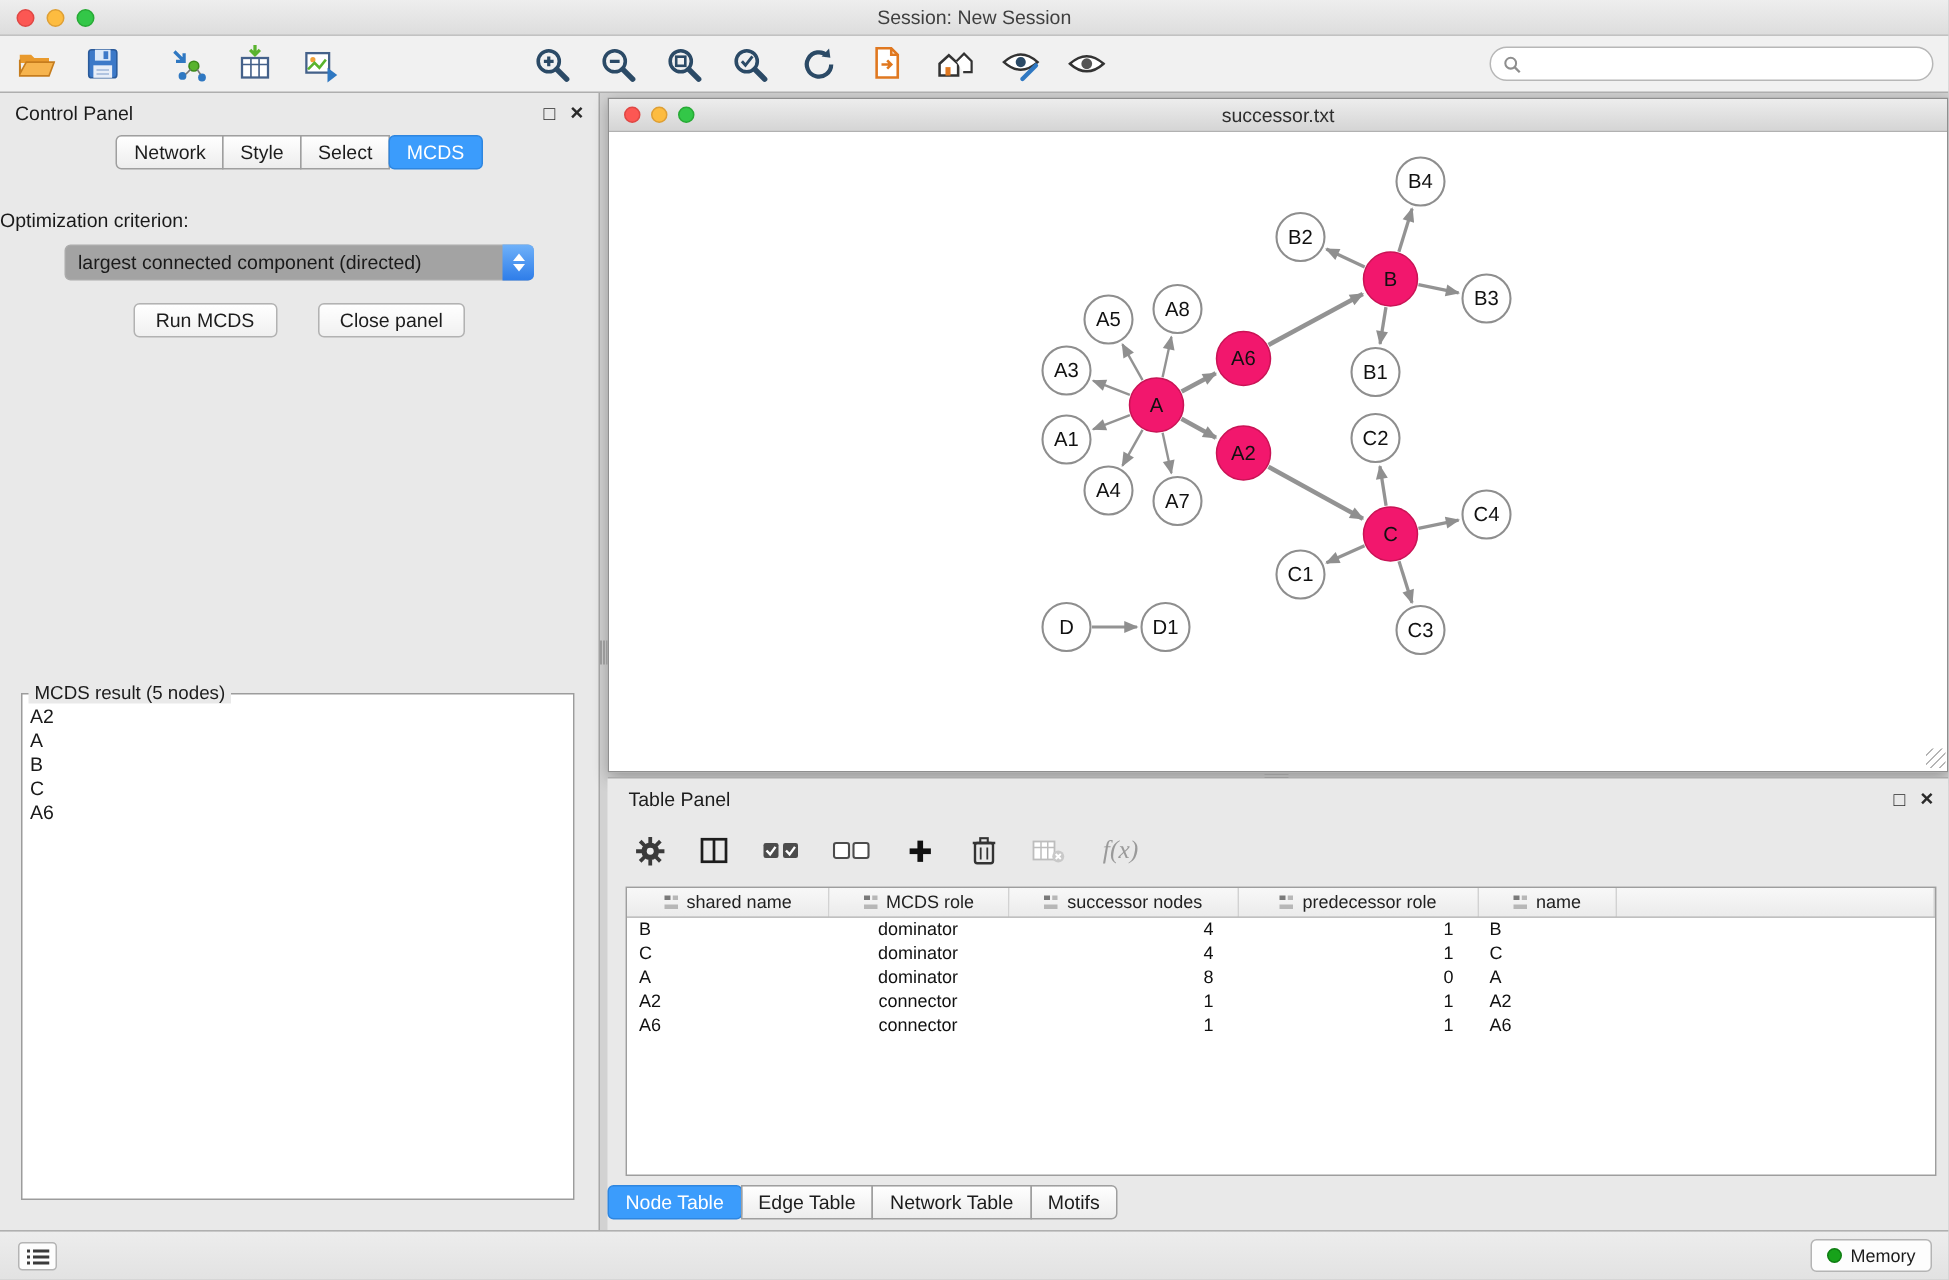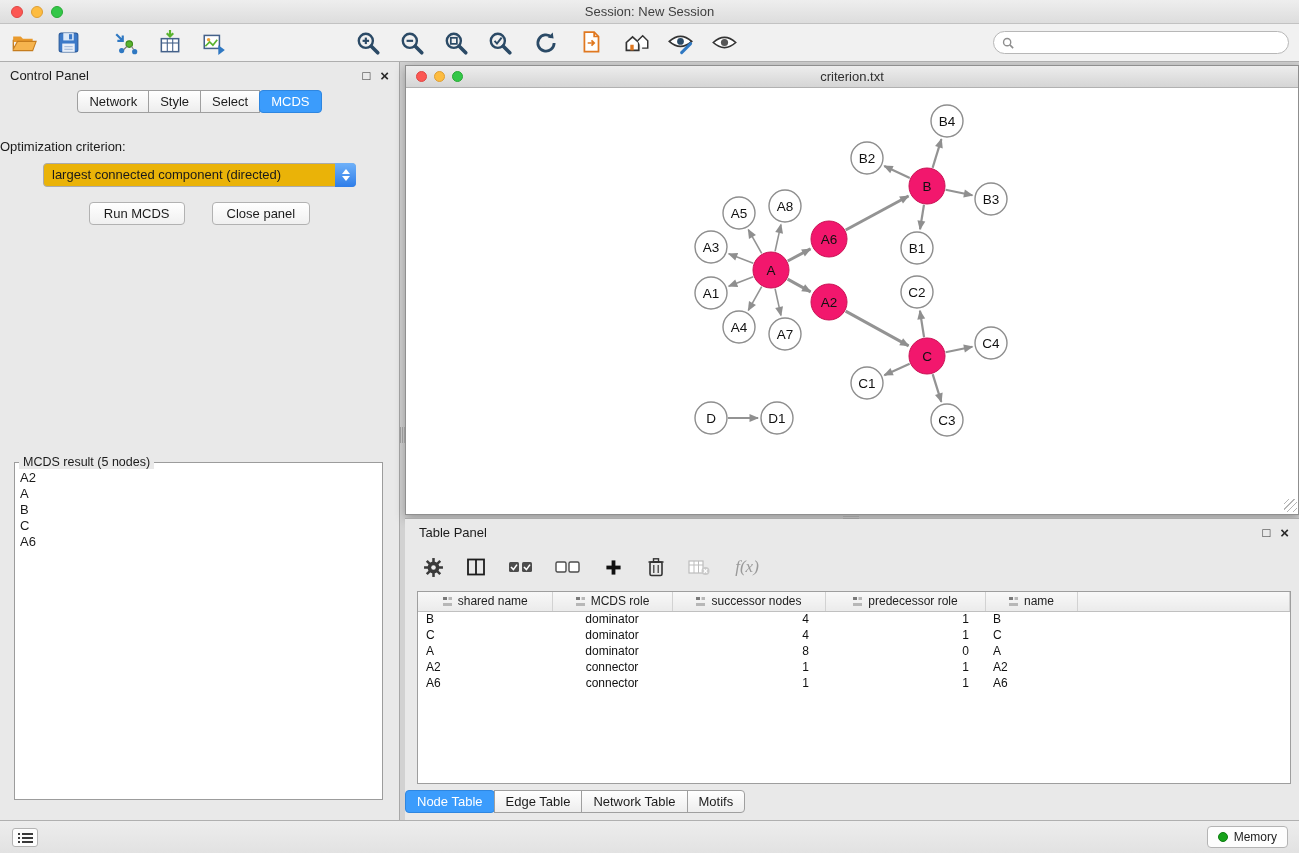--- a/index.html
+++ b/index.html
@@ -32,21 +32,21 @@
   .panel-header{height:26px;display:flex;align-items:center;padding:0 10px;font-size:13px;color:#1c1c1c}
   .panel-header .spacer{flex:1}
   .ph-btn{font-size:13px;color:#2a2a2a;margin-left:10px;cursor:default;line-height:1}
   .ph-close{font-weight:bold;font-size:15px}
   .cp-tabs{display:flex;justify-content:center;margin-top:2px}
   .tab{font-size:13px;padding:3px 11px;background:linear-gradient(#ffffff,#ededed);border:1px solid #9f9f9f;margin-left:-1px;color:#1c1c1c}
   .tab:first-child{border-radius:4px 0 0 4px;margin-left:0}
   .tab:last-child{border-radius:0 4px 4px 0}
   .tab.active{background:var(--accent,#3b9cfc);border-color:#2e86e0;color:#fff;border-radius:4px}
   .opt-label{margin-top:26px;font-size:13px}
-  .dropdown{position:relative;width:313px;height:24px;margin:9px auto 0;background:#eab308;border:1px solid #ababab;border-radius:4px;line-height:22px;padding-left:8px;font-size:13px}
+  .dropdown{position:relative;width:313px;height:24px;margin:9px auto 0;background:#a3a3a3;border:1px solid #ababab;border-radius:4px;line-height:22px;padding-left:8px;font-size:13px}
   .dd-cap{position:absolute;right:-1px;top:-1px;width:21px;height:24px;border-radius:0 4px 4px 0;background:linear-gradient(#6fb1f9,#2e7de9);display:flex;flex-direction:column;align-items:center;justify-content:center;gap:2px}
   .dd-up{width:0;height:0;border-left:4px solid transparent;border-right:4px solid transparent;border-bottom:5px solid #fff}
   .dd-down{width:0;height:0;border-left:4px solid transparent;border-right:4px solid transparent;border-top:5px solid #fff}
   .btn-row{display:flex;justify-content:center;gap:27px;margin-top:15px}
   .std-btn{font-size:13px;font-family:"Liberation Sans",sans-serif;padding:3px 14px;background:linear-gradient(#ffffff,#f0f0f0);border:1px solid #b2b2b2;border-radius:4px;color:#1c1c1c}
   .result-box{position:absolute;left:14px;right:16px;top:393px;bottom:20px;border:1px solid #9c9c9c;background:#fff}
   .result-box legend{font-size:12.5px;background:#e9e9e9;padding:0 4px;margin-left:4px;color:#1c1c1c}
   .result-list{padding:1px 5px;font-size:13px}
   .result-item{line-height:16px}
 
@@ -257,21 +257,21 @@
   </fieldset>
 </div>
 
 <div class="net-window">
   <div class="net-titlebar">
     <div class="net-traffic">
       <span class="dot red"></span>
       <span class="dot yellow"></span>
       <span class="dot green"></span>
     </div>
-    <div class="net-title">criterion.txt</div>
+    <div class="net-title">successor.txt</div>
   </div>
   <div class="net-canvas">
     <svg id="graph-svg" width="892" height="425">
       <defs>
         <marker id="arrowhead" markerUnits="userSpaceOnUse" markerWidth="11" markerHeight="9" refX="9" refY="4.5" orient="auto">
           <path d="M0.5,0.5 L10,4.5 L0.5,8.5 Z" fill="#8f8f8f"></path>
         </marker>
       </defs>
       <g id="edge-layer">
           <line x1="347.25882377126106" y1="188.80078422101658" x2="322.74117622873894" y2="198.19921577898342" stroke="#939393" stroke-width="1.6" marker-end="url(#arrowhead)"></line>

